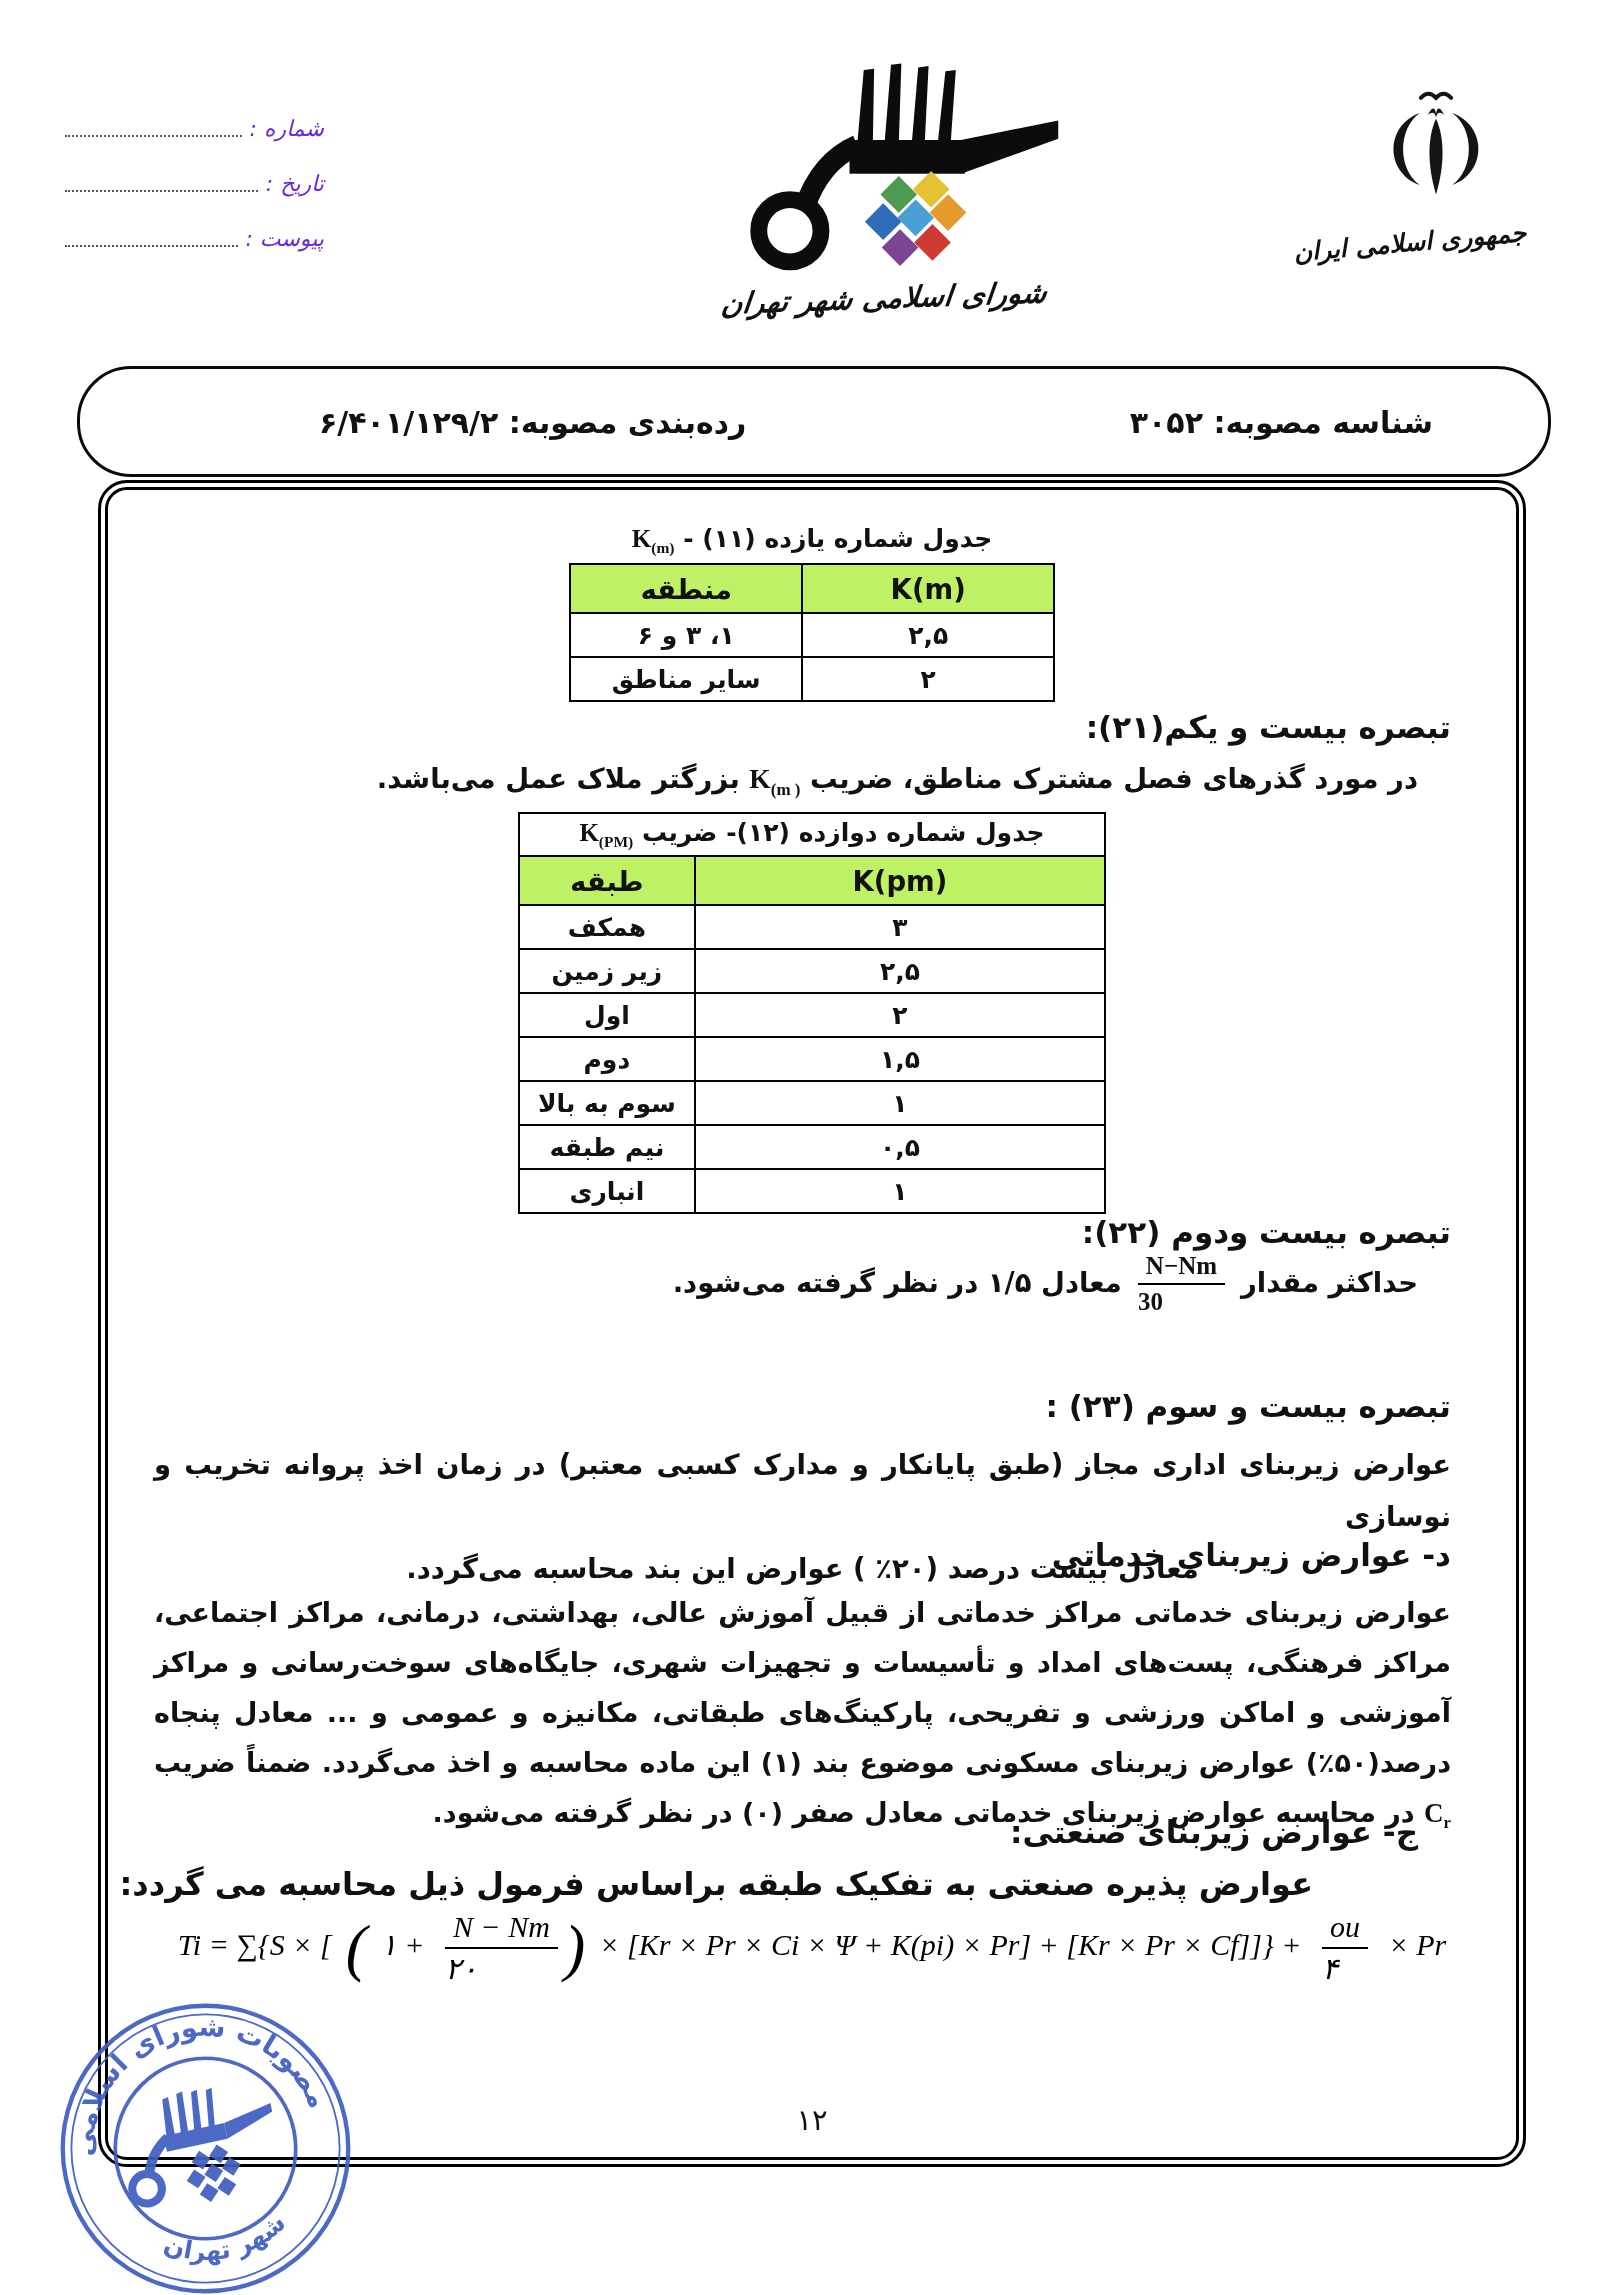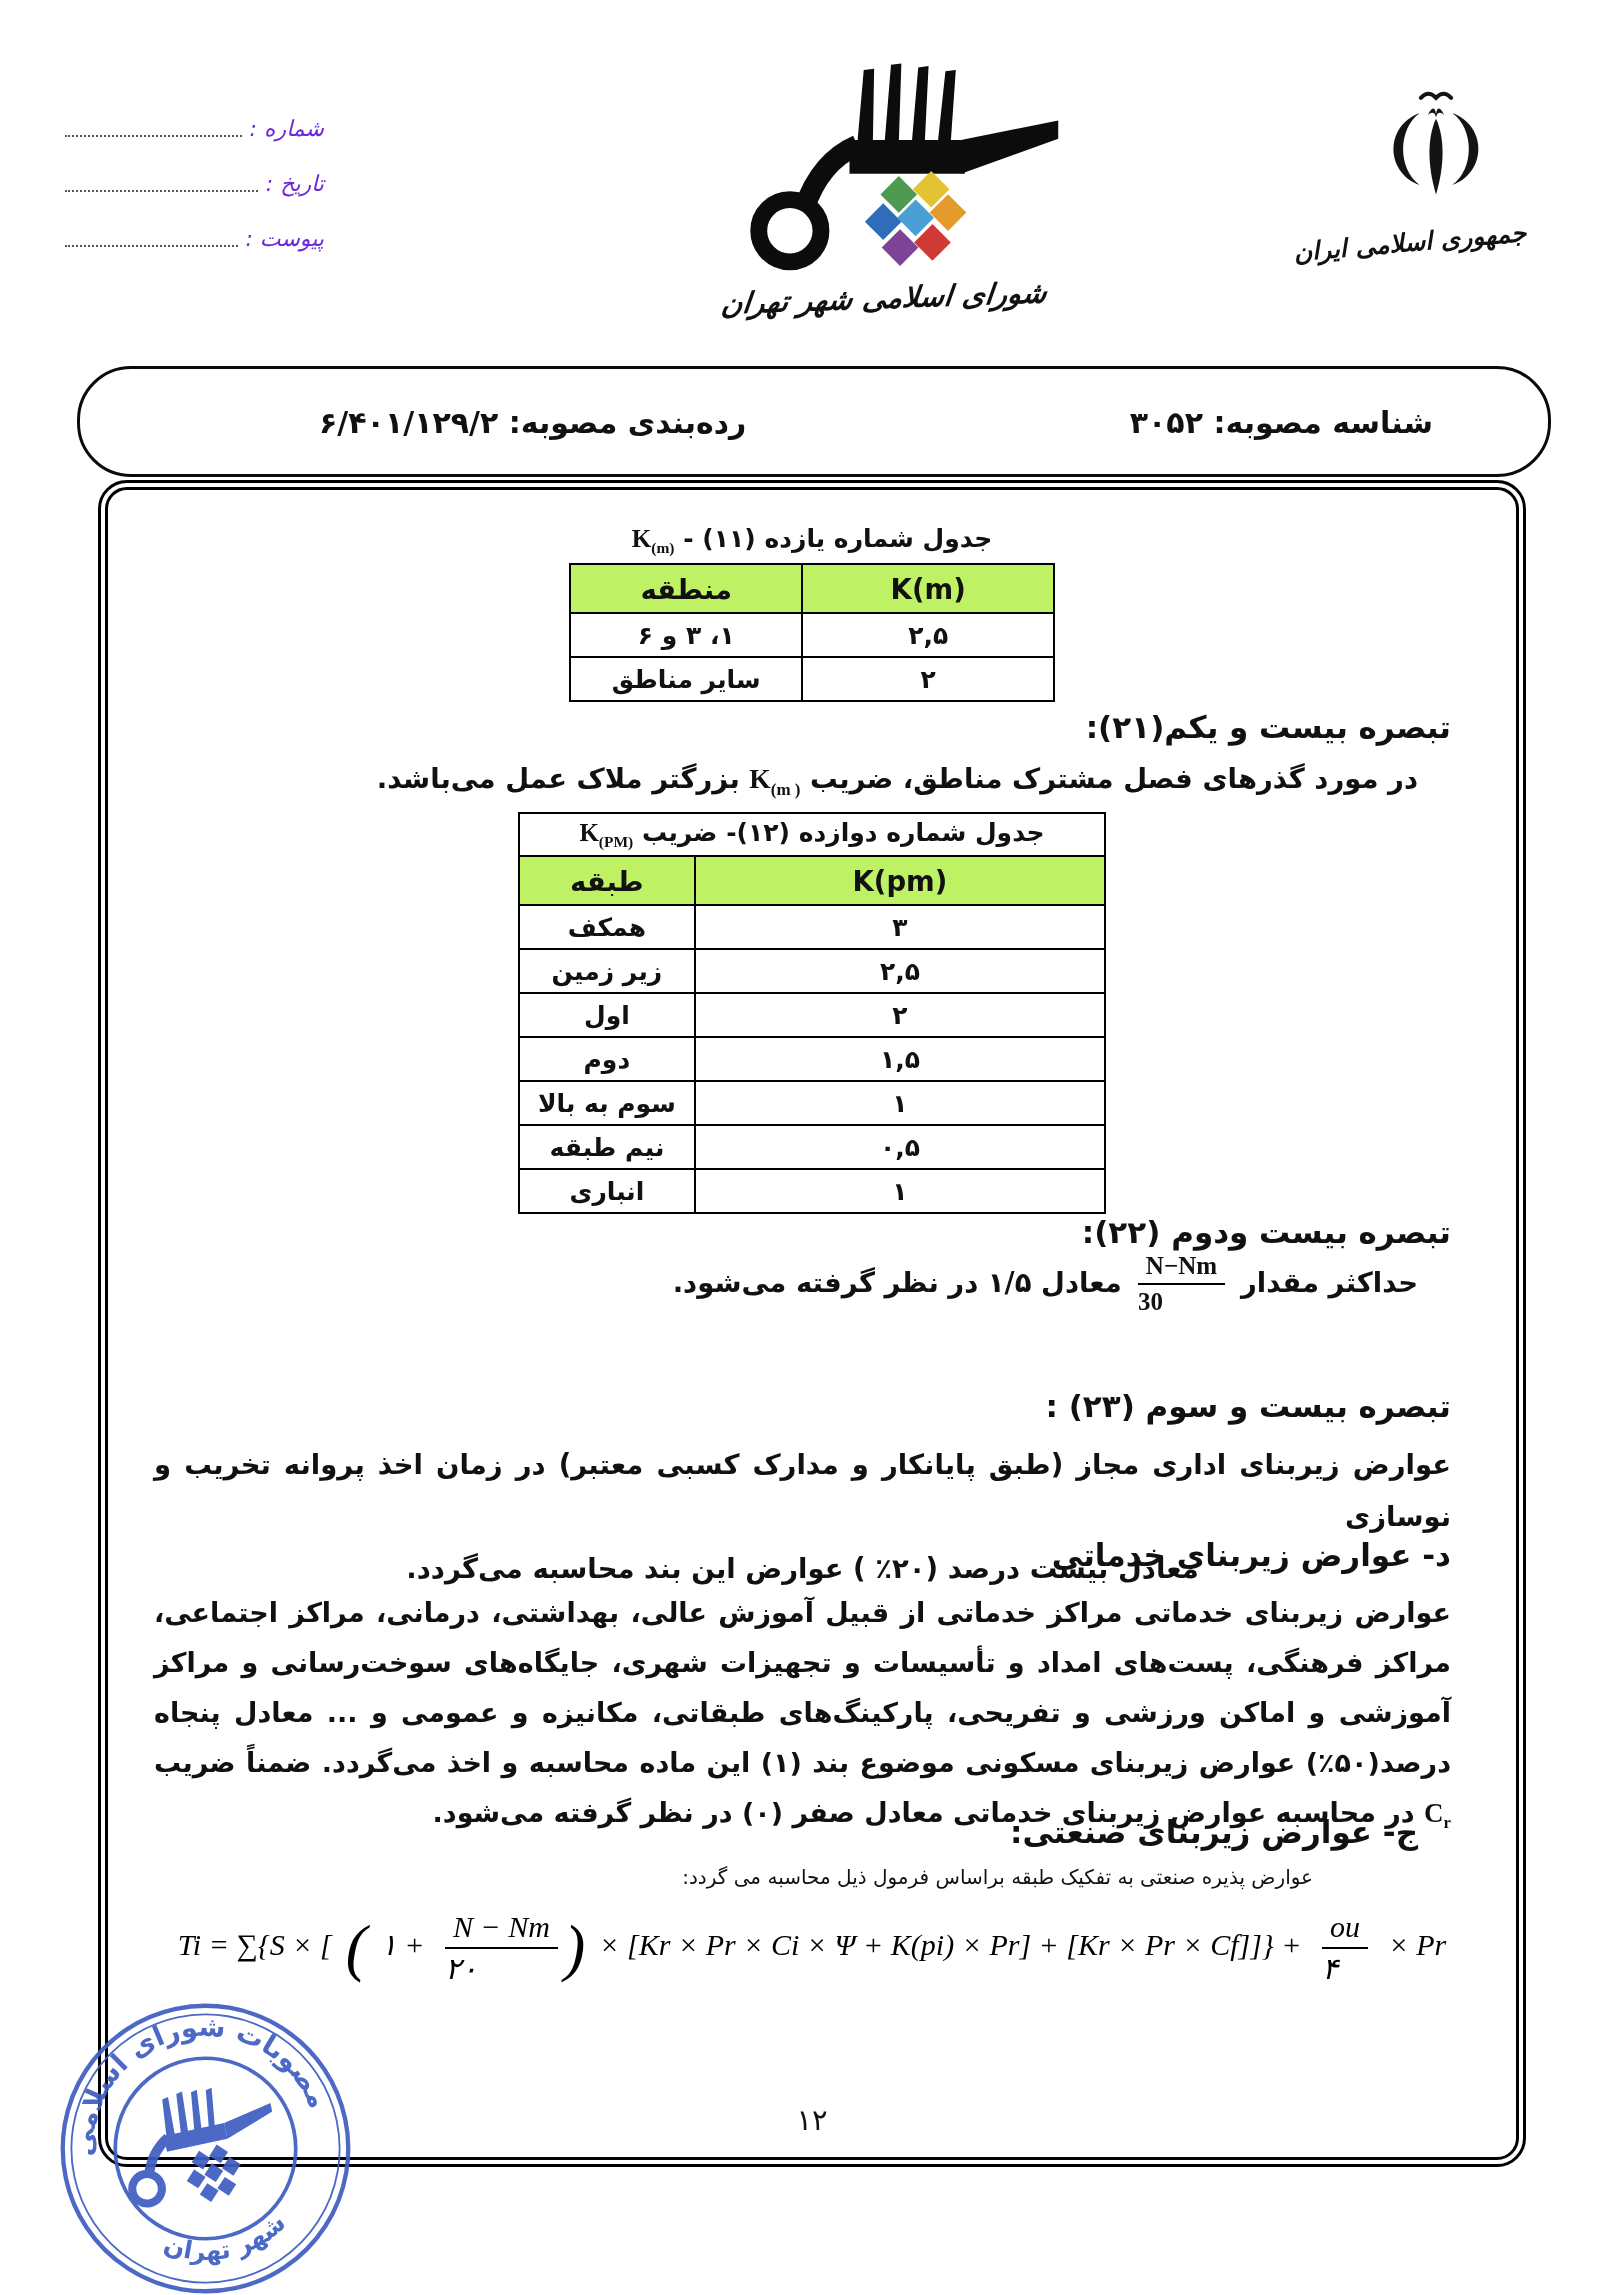--- a/index.html
+++ b/index.html
@@ -55,21 +55,21 @@
   .note22-b{top:762px;right:98px;font-size:27.5px;font-weight:bold;direction:rtl;}
   .note23-h{top:898px;right:65px;}
   .note23-p{top:948px;right:65px;left:46px;font-size:27.5px;line-height:52px;}
   .just{display:block;text-align:justify;text-align-last:justify;}
   .rightline{display:block;text-align:center;}
 
   .d-h{top:1047px;right:65px;}
   .d-p{top:1098px;right:65px;left:46px;font-size:27px;line-height:50px;text-align:justify;}
 
   .j-h{top:1324px;right:98px;}
-  .j-intro{top:1375px;right:203px;font-size:20px;font-weight:normal;direction:rtl;white-space:nowrap;}
+  .j-intro{top:1375px;right:203px;font-size:32px;font-weight:bold;direction:rtl;white-space:nowrap;}
 
   .formula{top:1420px;left:0;width:100%;text-align:center;direction:ltr;
       font-family:"Liberation Serif",serif;font-style:italic;font-size:30px;color:#000;}
   .formula .part{margin:0 14px;}
   .bigparen{font-size:2.1em;font-weight:normal;vertical-align:middle;line-height:0;}
   .frac{display:inline-block;vertical-align:middle;text-align:left;line-height:1.15;margin:0 6.5px;}
   .frac .num{display:block;padding:0 7.9px 2.6px;border-bottom:2.6px solid #000;}
   .frac .den{display:block;padding-top:2.6px;}
   .f22{font-family:"Liberation Serif",serif;font-weight:bold;font-size:25px;direction:ltr;}
 

